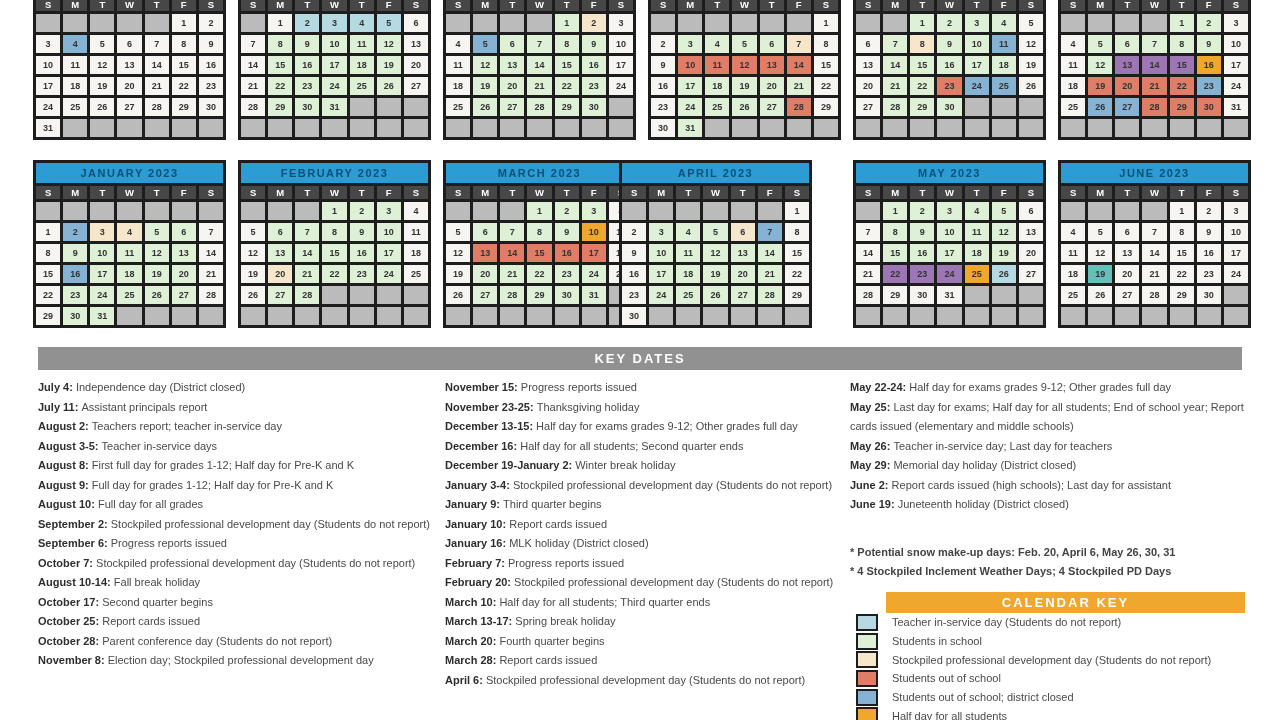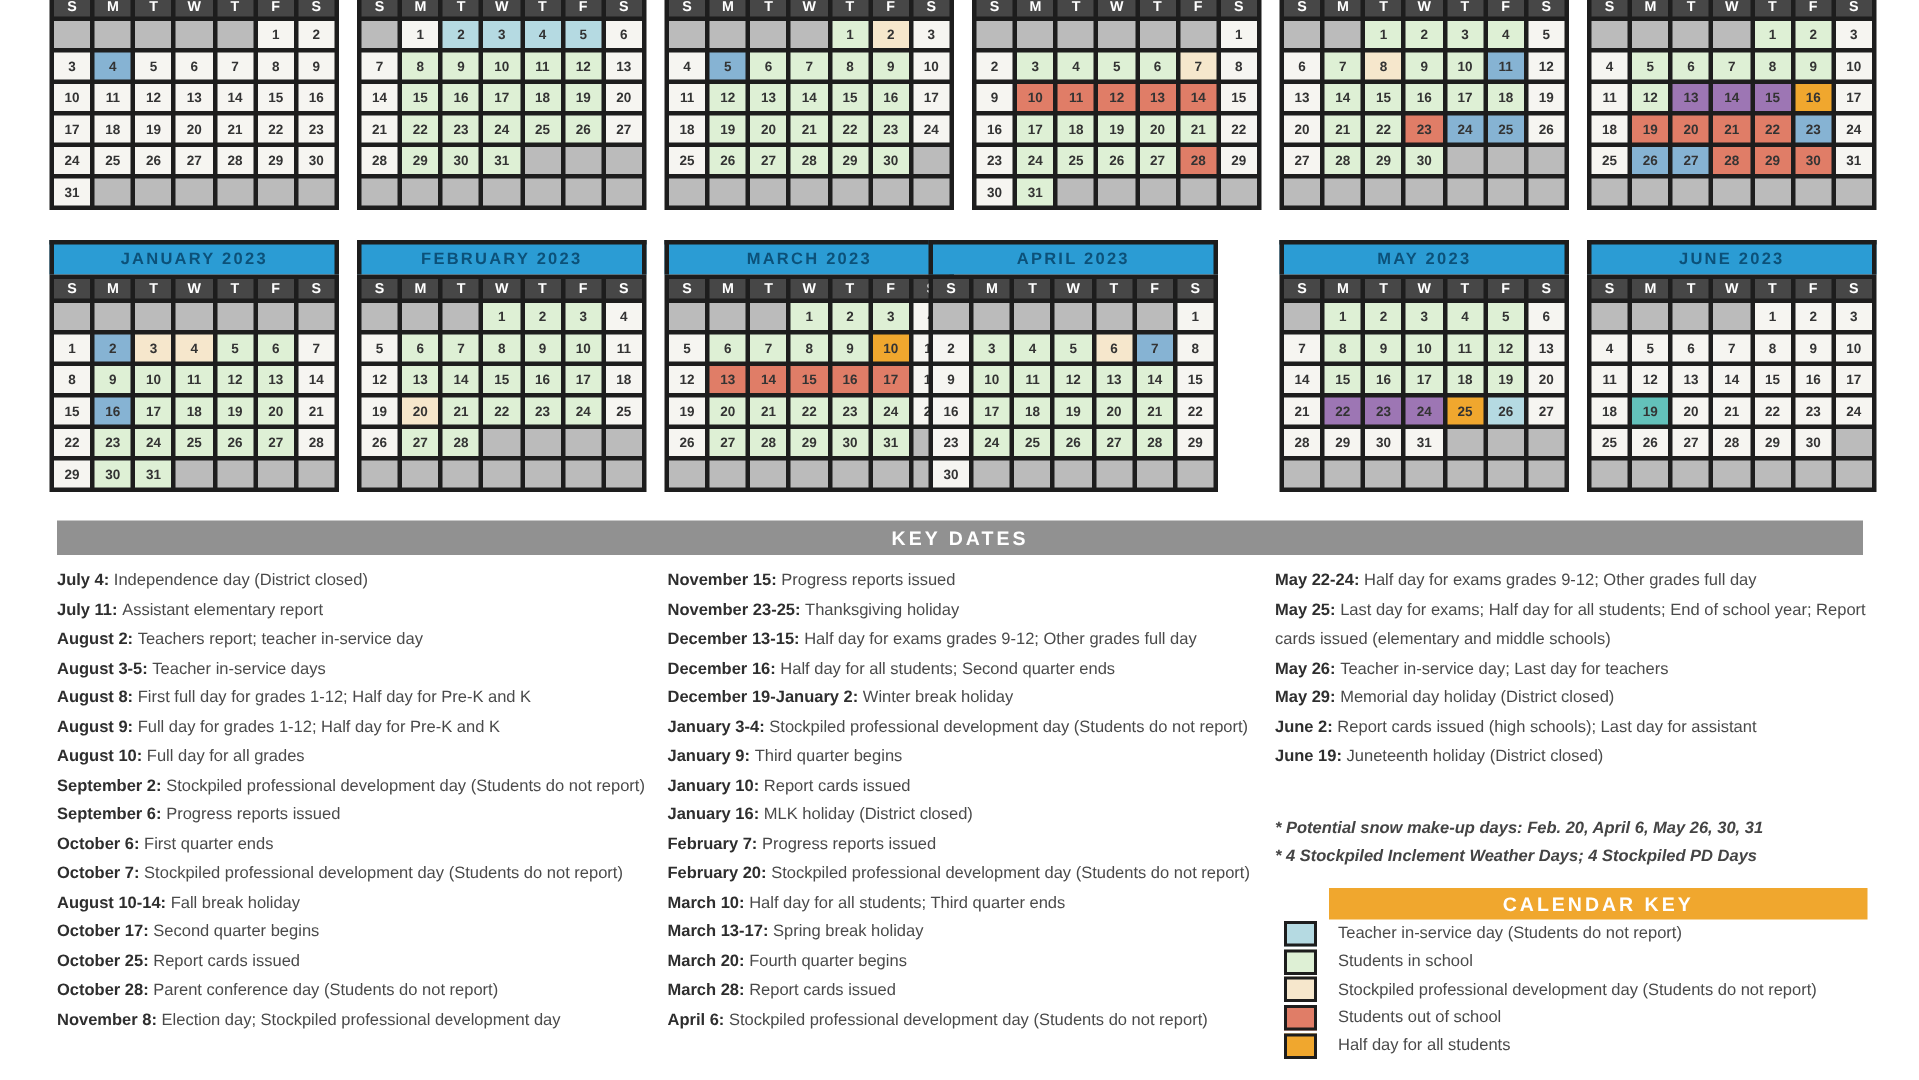--- a/index.html
+++ b/index.html
@@ -9,47 +9,46 @@
   .cal-title{height:20px;line-height:20px;text-align:center;background:#2b9cd4;color:#0c5179;
              font-weight:bold;font-size:11px;letter-spacing:1.5px;border:3px solid #1d1d1d;border-bottom:0;}
   .grid{display:grid;grid-template-columns:repeat(7,1fr);grid-template-rows:13px repeat(6,18px);
         gap:3px;padding:3px;background:#1d1d1d;}
   .cell{display:flex;align-items:center;justify-content:center;font-size:9px;font-weight:bold;color:#333;}
   .cell.hdr{background:#474747;color:#fff;font-size:9.5px;}
   #keydates-bar{position:absolute;left:38px;top:347px;width:1204px;height:23px;background:#919191;
                 color:#ffffff;font-weight:bold;font-size:13px;letter-spacing:2px;text-align:center;line-height:23px;}
   .kd-col{position:absolute;top:378px;width:402px;font-size:11px;line-height:19.5px;color:#4a4a4a;}
   .kd-item b{color:#2e2e2e;}
-  .kd-foot{font-style:italic;font-weight:bold;color:#444;}
+  .kd-foot{font-weight:bold;color:#444;}
   .kd-foot.first{margin-top:28px;}
   #calkey{position:absolute;left:856px;top:592px;width:389px;}
   #calkey-bar{margin-left:30px;height:21px;background:#f0a72e;color:#ffffff;font-weight:bold;
               font-size:13px;letter-spacing:2px;text-align:center;line-height:21px;}
   .legend-row{display:flex;align-items:center;height:18.7px;}
   .legend-swatch{width:18px;height:13px;border:2px solid #1d1d1d;margin-right:14px;flex:0 0 auto;}
   .legend-label{font-size:11px;color:#4a4a4a;}
 </style>
 </head>
 <body>
 
 <div id="canvas">
   <div id="keydates-bar">
     <span>KEY DATES</span>
   </div>
   <div id="kd-col-1" class="kd-col" style="left:38px;">
       <div class="kd-item"><b>July 4: </b><span>Independence day (District closed)</span></div>
-      <div class="kd-item"><b>July 11: </b><span>Assistant elementary report</span></div>
+      <div class="kd-item"><b>July 11: </b><span>Assistant principals report</span></div>
       <div class="kd-item"><b>August 2: </b><span>Teachers report; teacher in-service day</span></div>
       <div class="kd-item"><b>August 3-5: </b><span>Teacher in-service days</span></div>
       <div class="kd-item"><b>August 8: </b><span>First full day for grades 1-12; Half day for Pre-K and K</span></div>
       <div class="kd-item"><b>August 9: </b><span>Full day for grades 1-12; Half day for Pre-K and K</span></div>
       <div class="kd-item"><b>August 10: </b><span>Full day for all grades</span></div>
       <div class="kd-item"><b>September 2: </b><span>Stockpiled professional development day (Students do not report)</span></div>
       <div class="kd-item"><b>September 6: </b><span>Progress reports issued</span></div>
-      <div class="kd-item"><b>October 6: </b><span>First quarter ends</span></div>
       <div class="kd-item"><b>October 7: </b><span>Stockpiled professional development day (Students do not report)</span></div>
       <div class="kd-item"><b>August 10-14: </b><span>Fall break holiday</span></div>
       <div class="kd-item"><b>October 17: </b><span>Second quarter begins</span></div>
       <div class="kd-item"><b>October 25: </b><span>Report cards issued</span></div>
       <div class="kd-item"><b>October 28: </b><span>Parent conference day (Students do not report)</span></div>
       <div class="kd-item"><b>November 8: </b><span>Election day; Stockpiled professional development day</span></div>
     </div>
   <div id="kd-col-2" class="kd-col" style="left:445px;">
       <div class="kd-item"><b>November 15: </b><span>Progress reports issued</span></div>
       <div class="kd-item"><b>November 23-25: </b><span>Thanksgiving holiday</span></div>
@@ -91,20 +90,24 @@
           <div class="legend-swatch" style="background: rgb(222, 240, 213);"></div>
           <span class="legend-label">Students in school</span>
         </div>
         <div class="legend-row">
           <div class="legend-swatch" style="background: rgb(246, 231, 204);"></div>
           <span class="legend-label">Stockpiled professional development day (Students do not report)</span>
         </div>
         <div class="legend-row">
           <div class="legend-swatch" style="background: rgb(224, 125, 103);"></div>
           <span class="legend-label">Students out of school</span>
+        </div>
+        <div class="legend-row">
+          <div class="legend-swatch" style="background: rgb(134, 179, 211);"></div>
+          <span class="legend-label">Students out of school; district closed</span>
         </div>
         <div class="legend-row">
           <div class="legend-swatch" style="background: rgb(240, 167, 46);"></div>
           <span class="legend-label">Half day for all students</span>
         </div>
       </div>
   </div>
 <div class="cal" style="left: 33px; top: -5px;">
       <div class="grid">
         <div class="cell hdr">S</div>

